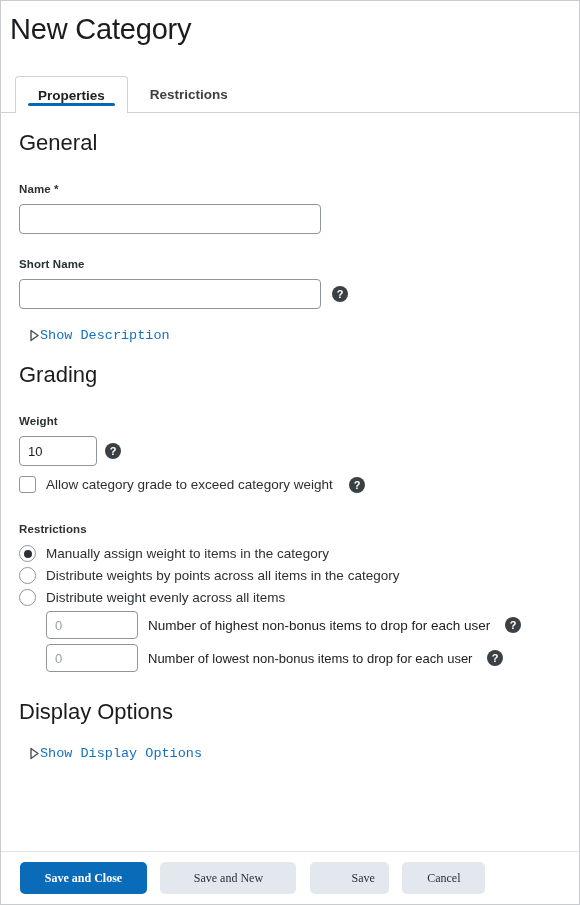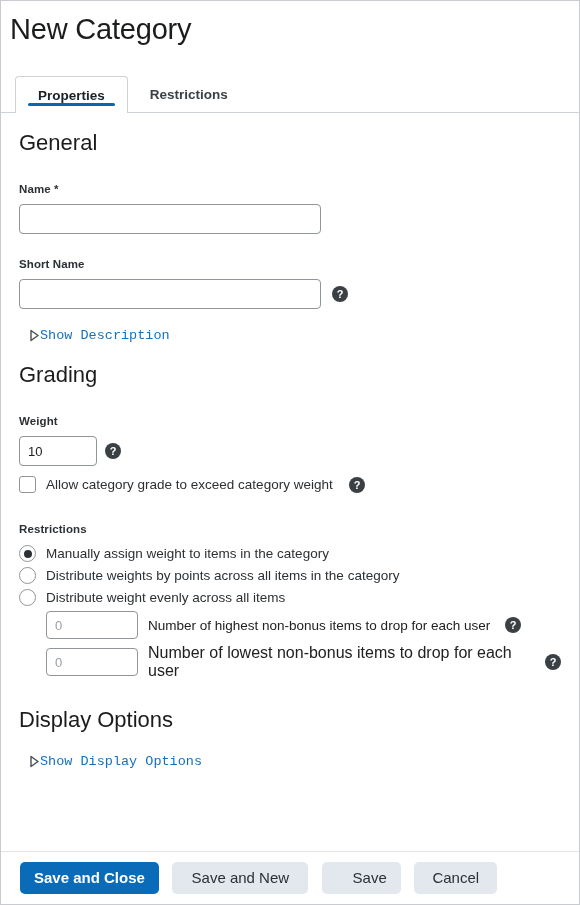--- a/index.html
+++ b/index.html
@@ -195,22 +195,22 @@
     padding: 10px 0 0 19px;
     box-sizing: border-box;
   }
   .btn {
     display: inline-block;
     box-sizing: border-box;
     height: 32px;
     line-height: 30px;
     border-radius: 5px;
     border: none;
-    font-family: Liberation Sans, sans-serif;
-    font-size: 15px;
+    font-family: Liberation Serif, serif;
+    font-size: 12px;
     font-weight: bold;
     text-align: center;
     cursor: pointer;
     vertical-align: top;
     padding: 0 14px;
   }
   .btn-primary { background: #0a6cb9; color: #ffffff; min-width: 127px; }
   .btn-secondary { background: #e3e8ee; color: #2b3034; font-weight: normal; }
   .btn-sec-savenew { min-width: 136px; }
   .btn-sec-save { min-width: 79px; text-align: right; }
@@ -312,21 +312,21 @@
         <span class="help-icon" style="margin-left:5px;">
           <svg viewBox="0 0 16 16" width="16" height="16">
               <circle cx="8" cy="8" r="8" fill="#3b4045"></circle>
               <text x="8" y="12" font-family="Liberation Sans, sans-serif" font-size="11" font-weight="bold" fill="#ffffff" text-anchor="middle">?</text>
             </svg>
         </span>
       </div>
 
       <div style="display:flex; align-items:center; gap:10px; margin-top:5px; margin-left:27px;">
         <input class="text-input input-num" type="text" disabled="" placeholder="0" style="">
-        <span style="font-size:16px;">Number of lowest non-bonus items to drop for each user</span>
+        <span style="font-size:13px;">Number of lowest non-bonus items to drop for each user</span>
         <span class="help-icon" style="margin-left:5px;">
           <svg viewBox="0 0 16 16" width="16" height="16">
               <circle cx="8" cy="8" r="8" fill="#3b4045"></circle>
               <text x="8" y="12" font-family="Liberation Sans, sans-serif" font-size="11" font-weight="bold" fill="#ffffff" text-anchor="middle">?</text>
             </svg>
         </span>
       </div>
     </div>
 
     <h2 class="section-title" style="margin-top:26px;">Display Options</h2>

